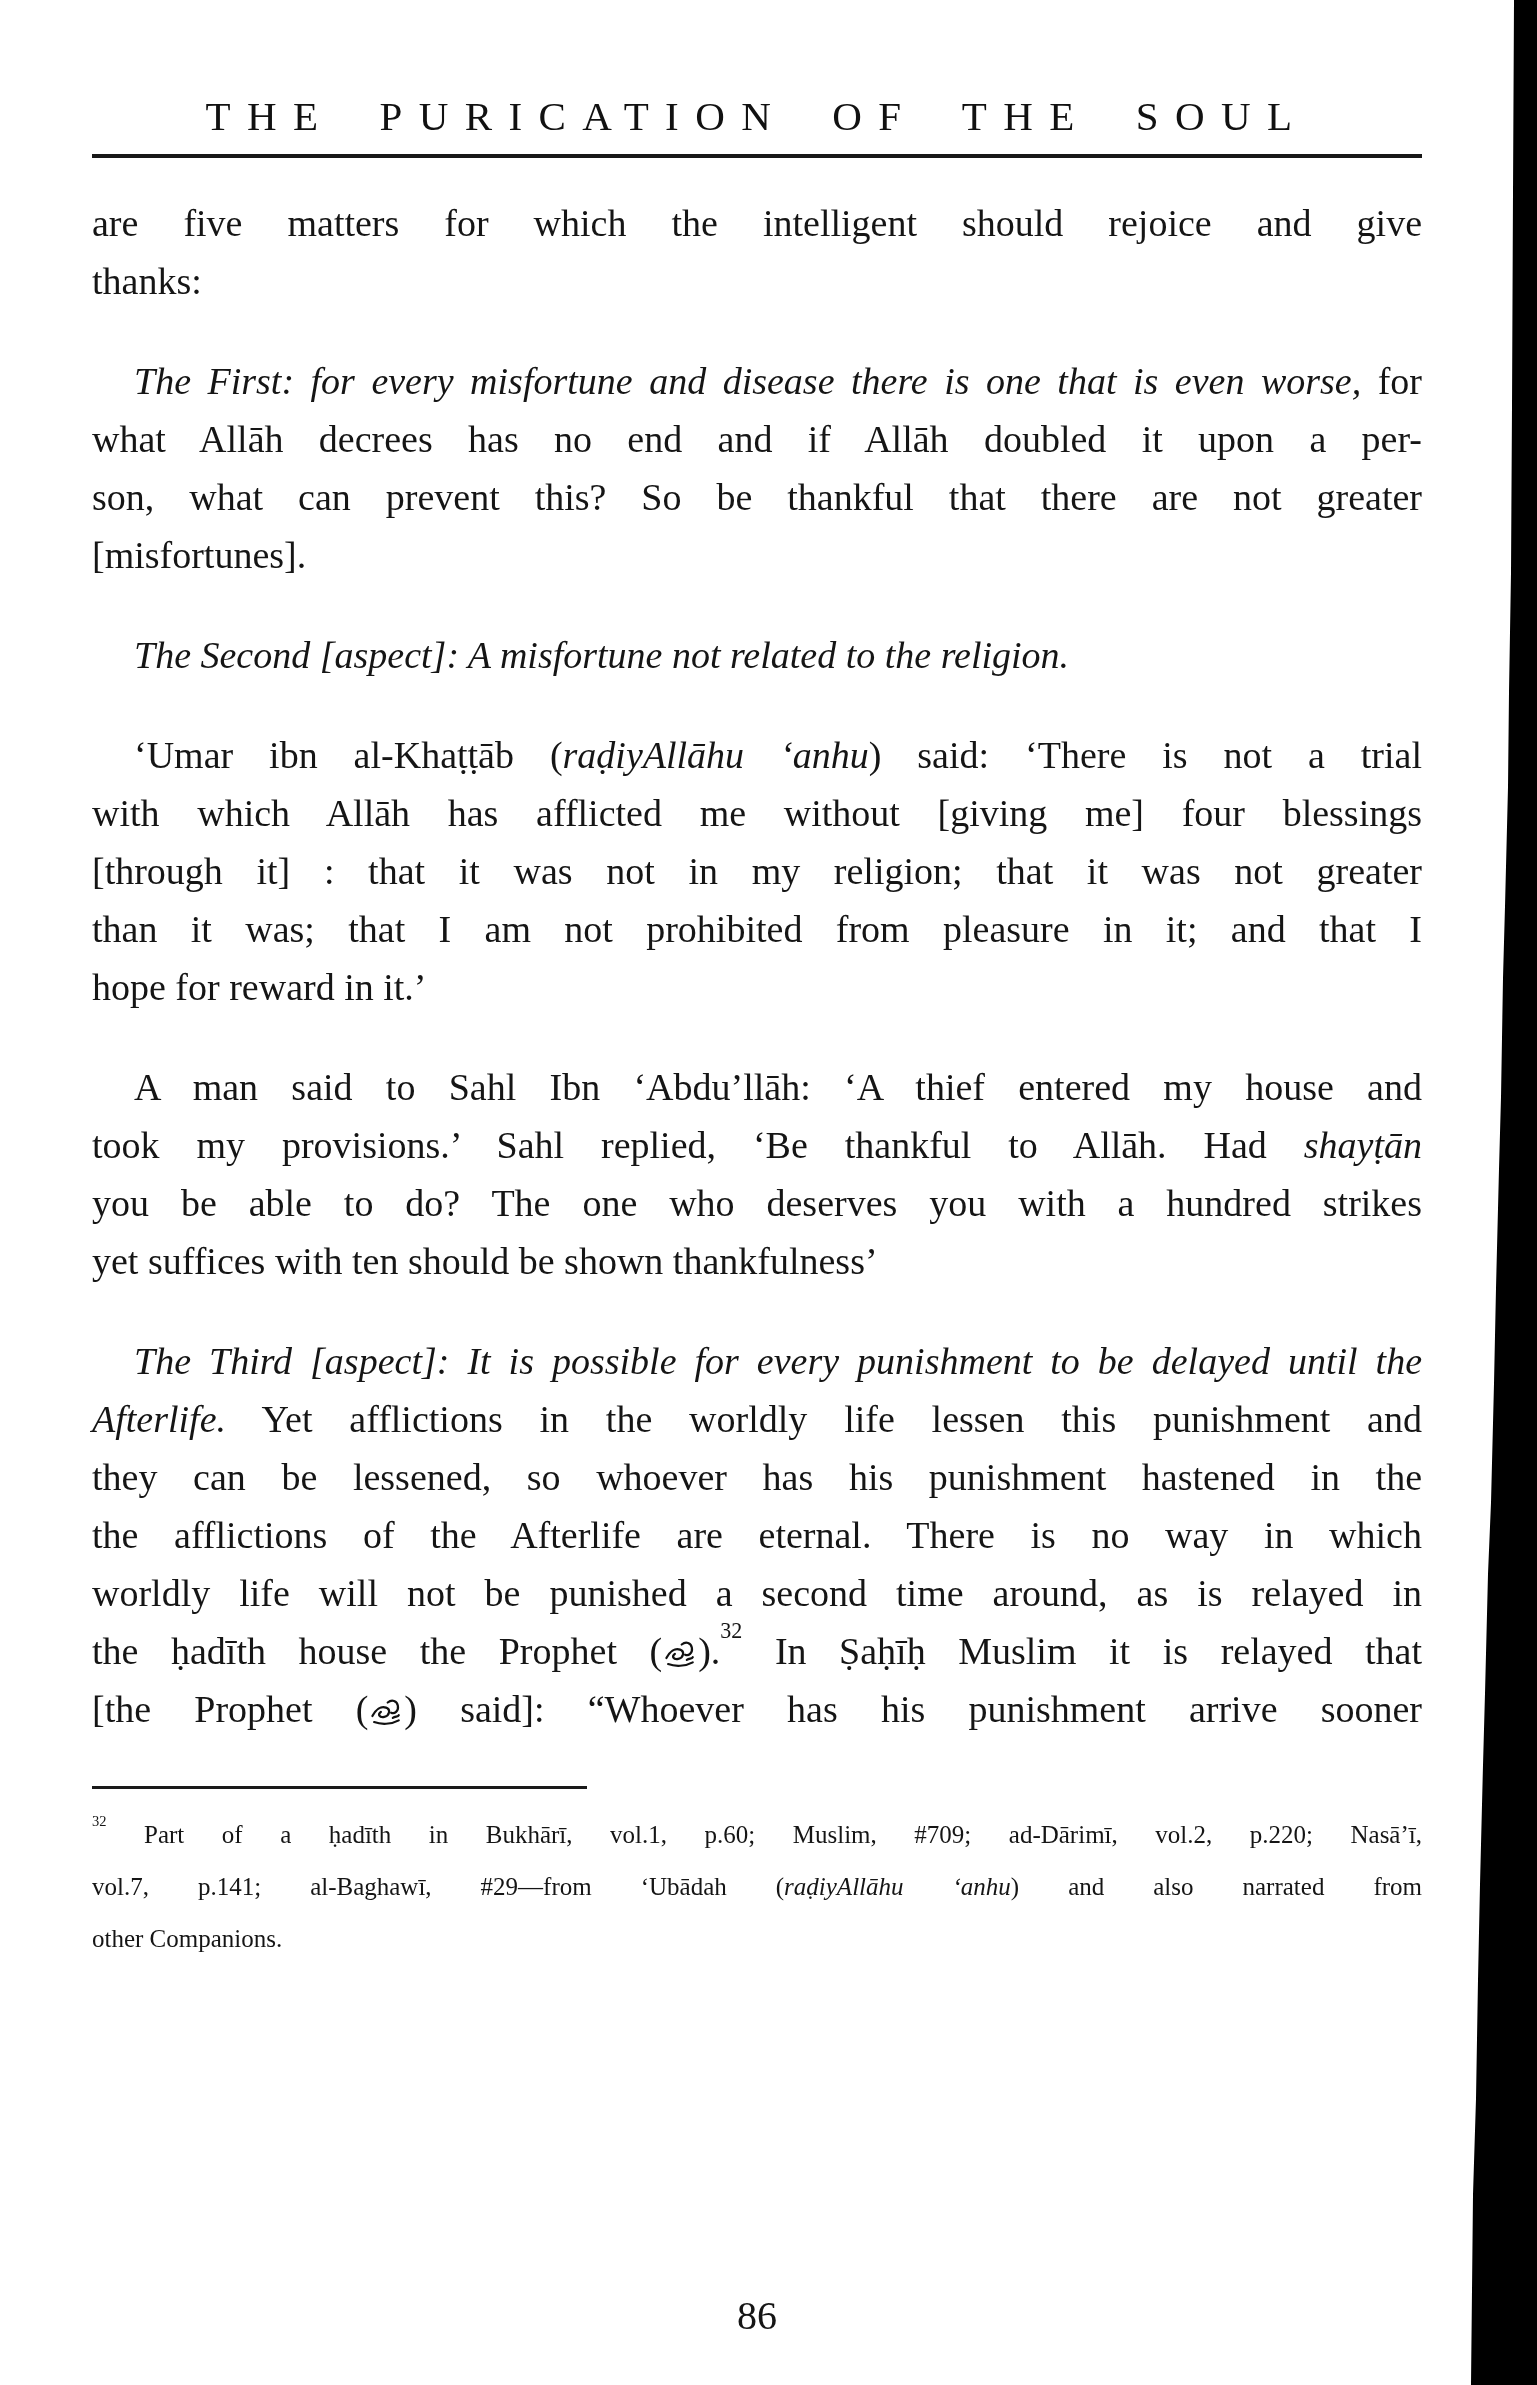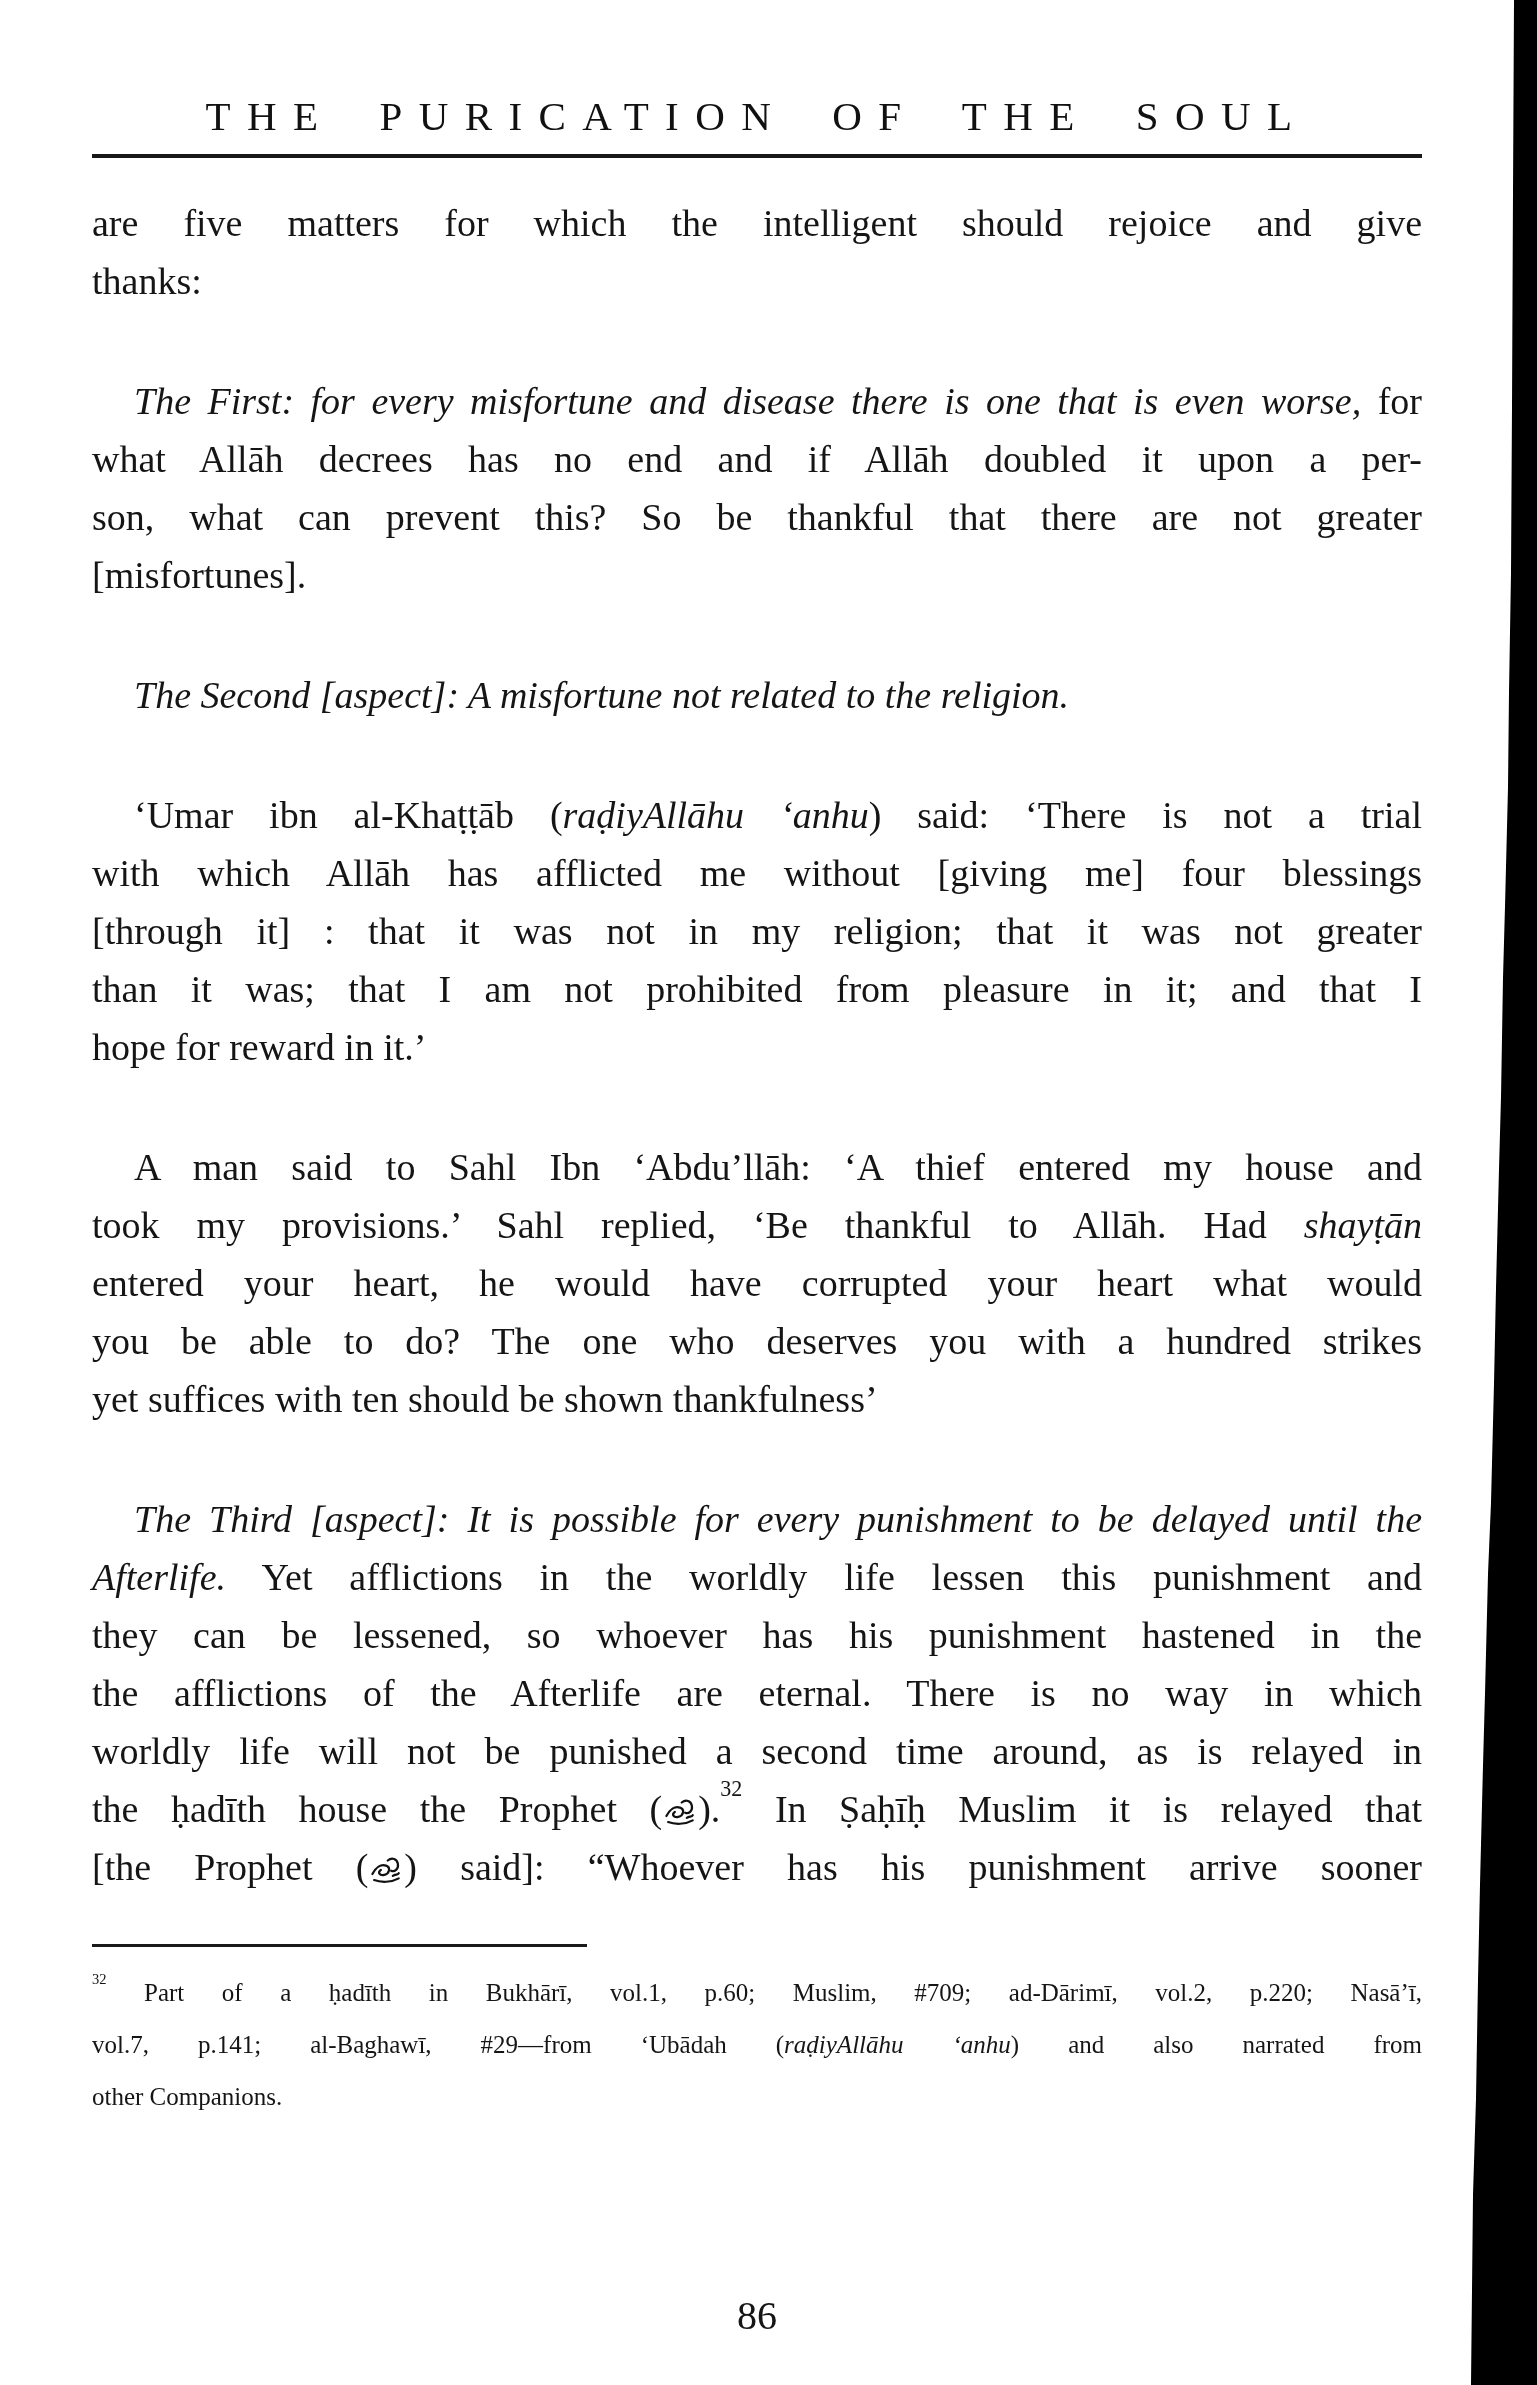--- a/index.html
+++ b/index.html
@@ -13,21 +13,21 @@
 
   .running-head {
     margin-top:92px; text-align:center;
     font-size:41px; letter-spacing:0.40em; word-spacing:0.45em;
     color:#111;
   }
   .head-rule { margin-top:14px; height:4px; background:#181818; }
 
   .body-text { margin-top:36px; }
   .para { font-size:38px; line-height:58px; }
-  .para + .para { margin-top:62px; }
+  .para + .para { margin-top:42px; }
   .line { white-space:normal; }
   .line.j { text-align:justify; text-align-last:justify; }
   .line.last { text-align:center; text-align-last:left; }
   .ind { text-indent:42px; }
   .it { font-style:italic; }
   sup.ref {
     font-size:0.58em; line-height:0;
     position:relative; top:-0.55em; letter-spacing:0;
   }
 
@@ -85,21 +85,20 @@
         <div class="line j ind"><span>‘Umar ibn al-Khaṭṭāb (</span><span class="it">raḍiyAllāhu ‘anhu</span><span>) said: ‘There is not a trial</span></div>
         <div class="line j"><span>with which Allāh has afflicted me without [giving me] four blessings</span></div>
         <div class="line j"><span>[through it] : that it was not in my religion; that it was not greater</span></div>
         <div class="line j"><span>than it was; that I am not prohibited from pleasure in it; and that I</span></div>
         <div class="line last"><span>hope for reward in it.’</span></div>
       </div>
 
       <div class="para">
         <div class="line j ind"><span>A man said to Sahl Ibn ‘Abdu’llāh: ‘A thief entered my house and</span></div>
         <div class="line j"><span>took my provisions.’ Sahl replied, ‘Be thankful to Allāh. Had </span><span class="it">shayṭān</span></div>
-        <div class="line j"><span>entered your heart, he would have corrupted your heart what would</span></div>
         <div class="line j"><span>you be able to do? The one who deserves you with a hundred strikes</span></div>
         <div class="line last"><span>yet suffices with ten should be shown thankfulness’</span></div>
       </div>
 
       <div class="para">
         <div class="line j ind"><span class="it">The Third [aspect]: It is possible for every punishment to be delayed until the</span></div>
         <div class="line j"><span class="it">Afterlife.</span><span> Yet afflictions in the worldly life lessen this punishment and</span></div>
         <div class="line j"><span>they can be lessened, so whoever has his punishment hastened in the</span></div>
         <div class="line j"><span>the afflictions of the Afterlife are eternal. There is no way in which</span></div>
         <div class="line j"><span>worldly life will not be punished a second time around, as is relayed in</span></div>

